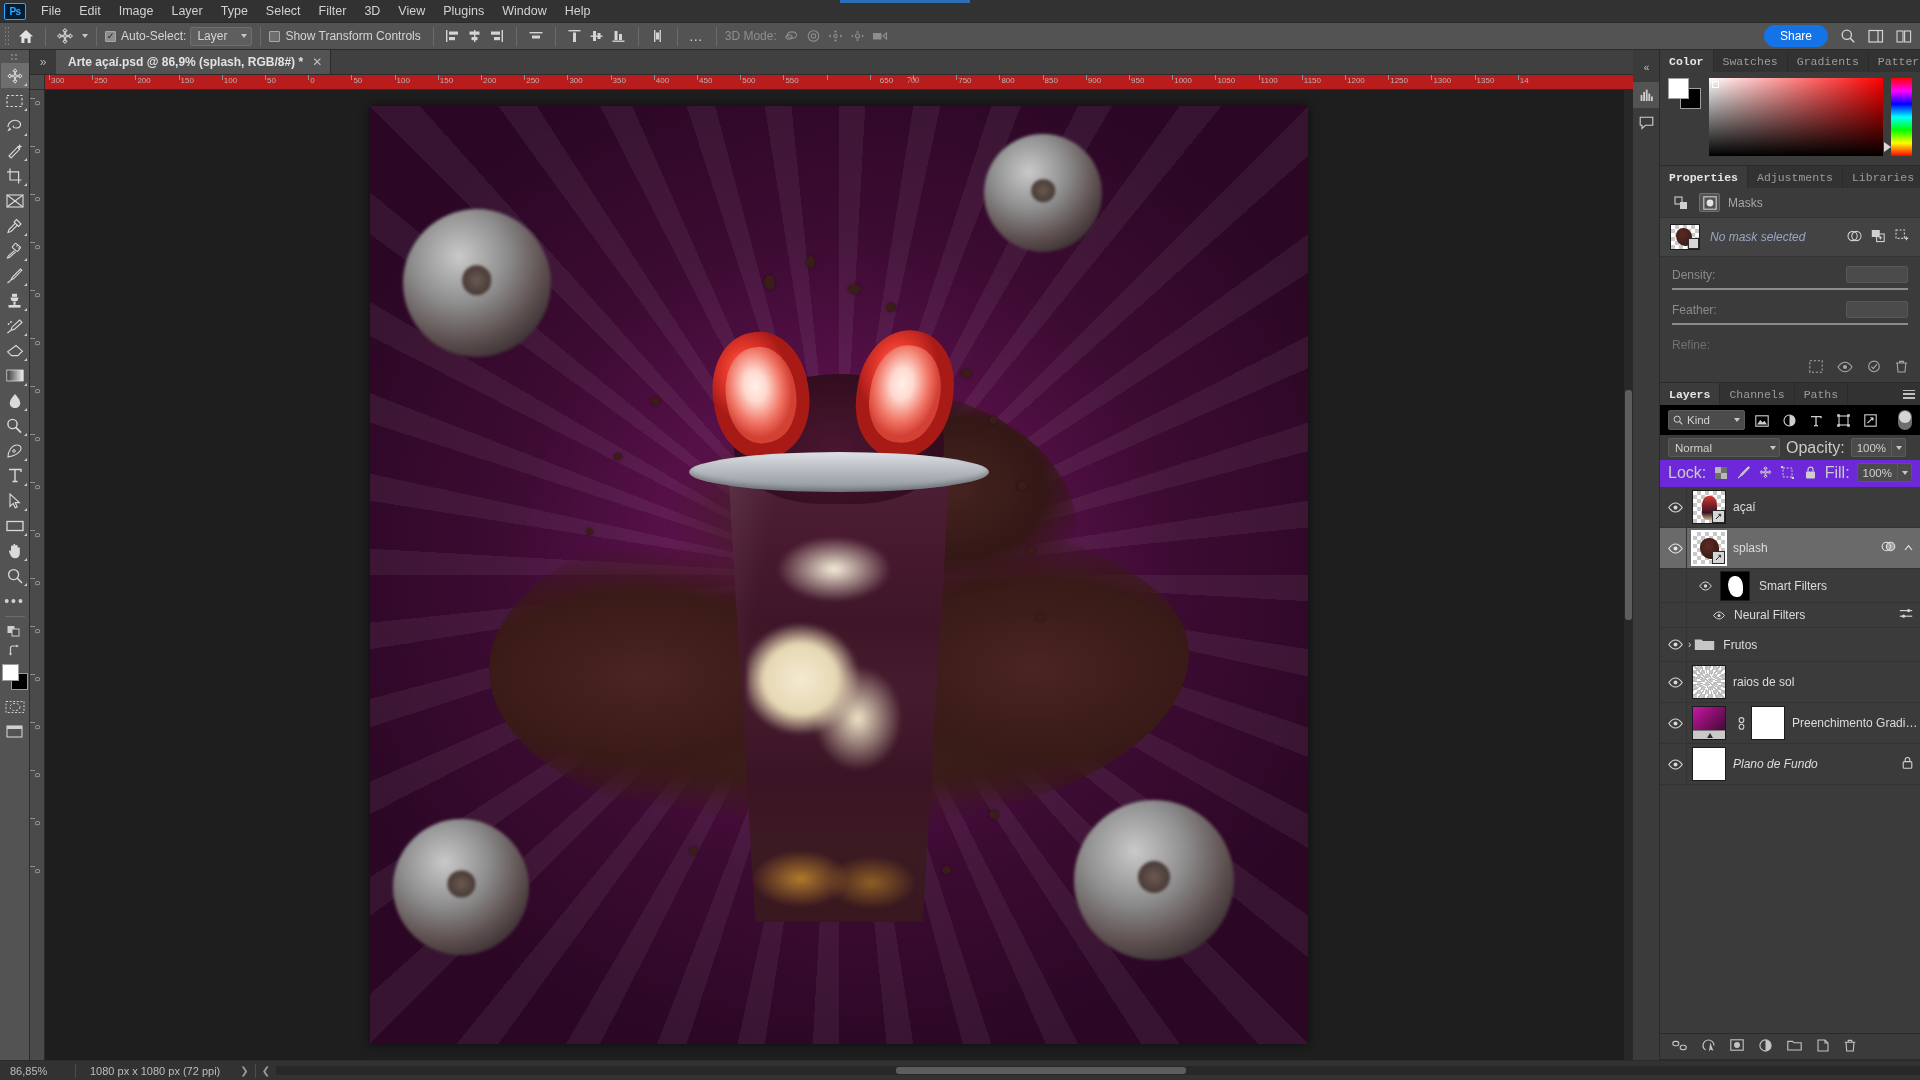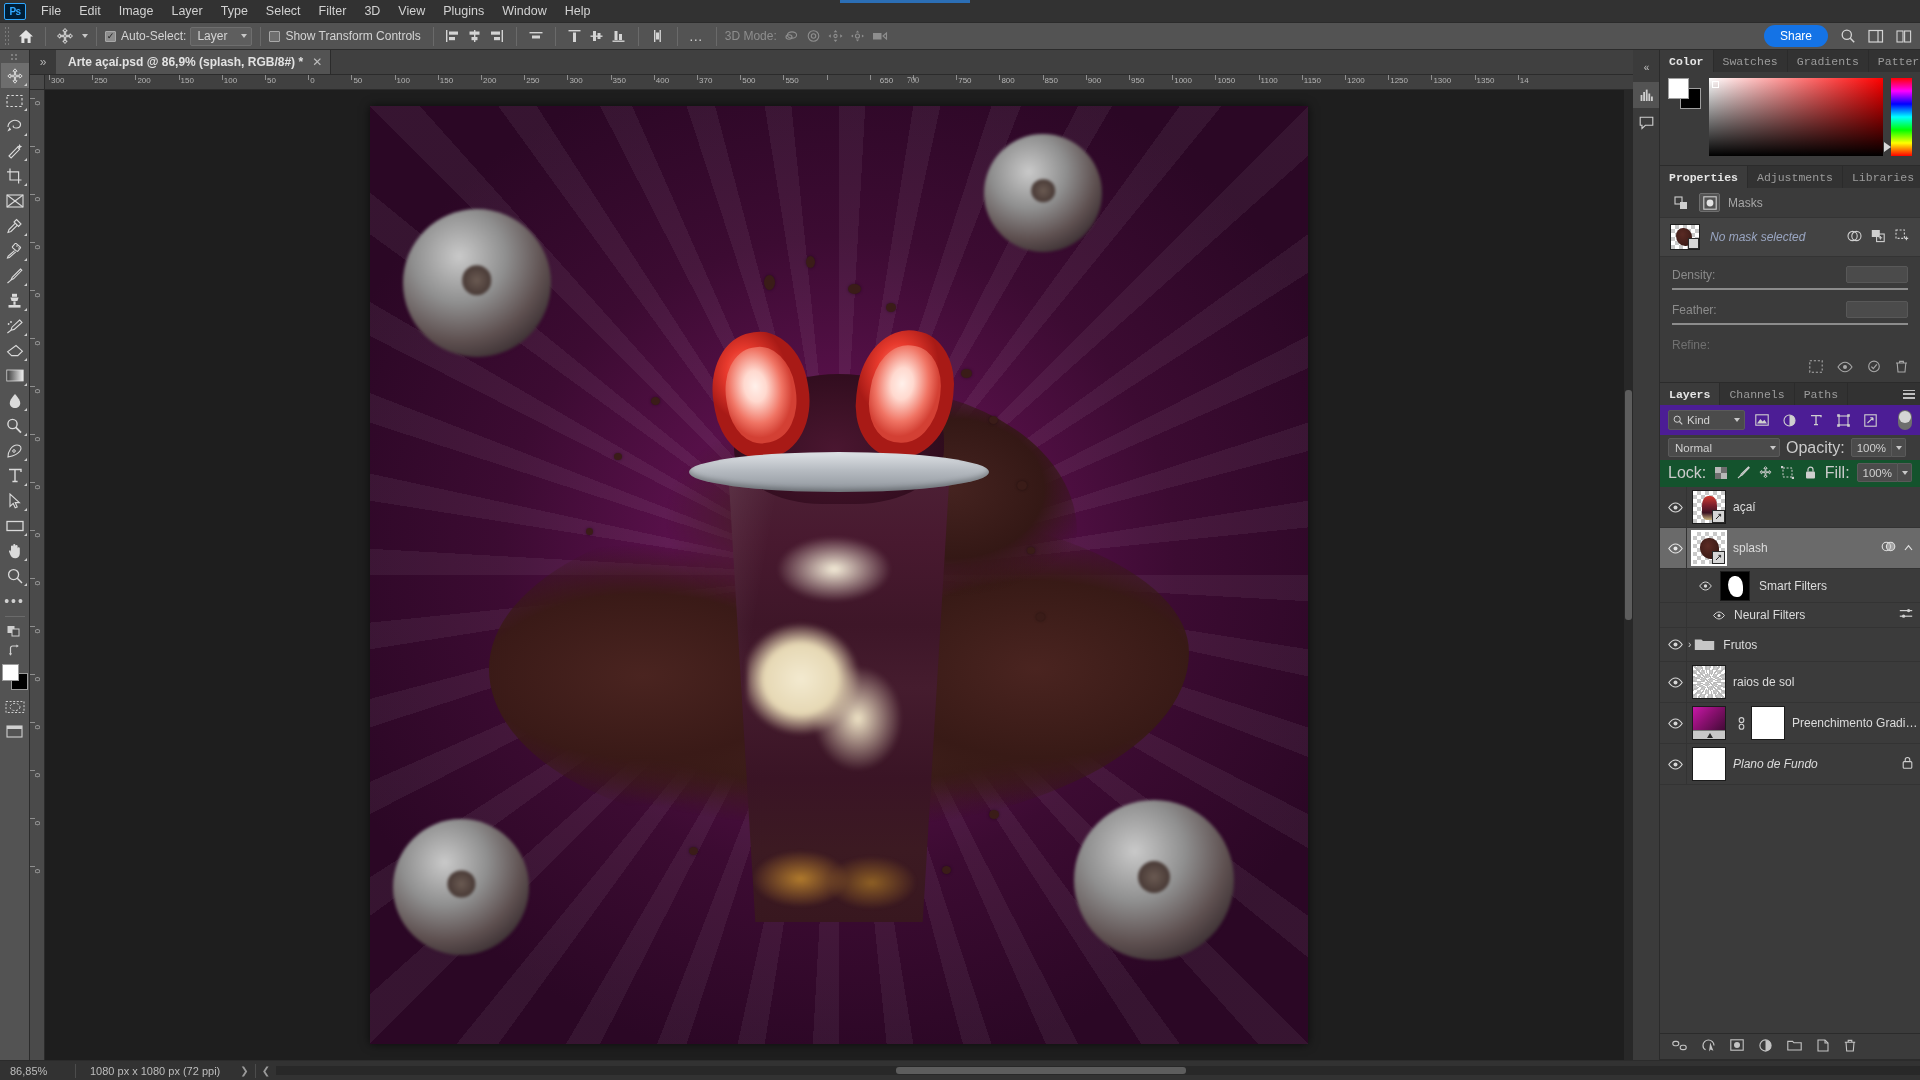--- a/index.html
+++ b/index.html
@@ -71,21 +71,21 @@
   .tabstrip { height:25px; background:#404040; display:flex; align-items:stretch; flex:0 0 auto;
               border-bottom:1px solid #2b2b2b; }
   .tab-collapse { width:26px; display:flex; align-items:center; justify-content:center;
                   color:#b0b0b0; font-size:12px; background:#3a3a3a; }
   .doctab { background:#535353; display:flex; align-items:center; padding:0 8px 0 12px; gap:9px;
             font-size:12px; color:#e2e2e2; border-right:1px solid #2b2b2b; font-weight:bold; }
   .doctab .x { color:#bdbdbd; font-size:12px; font-weight:normal; }
 
   .rulerrow { flex:0 0 auto; display:flex; height:15px; }
   .ruler-corner { width:15px; background:#4a4a4a; border-right:1px solid #2b2b2b; border-bottom:1px solid #2b2b2b;}
-  .ruler-h { flex:1; background:#404040; position:relative; overflow:hidden; border-bottom:1px solid #2b2b2b; }
+  .ruler-h { flex:1; background:#b91c1c; position:relative; overflow:hidden; border-bottom:1px solid #2b2b2b; }
   .ruler-h .tick { position:absolute; top:0; width:1px; height:5px; background:#8f8f8f; }
   .ruler-h .lbl { position:absolute; top:1px; font-size:8px; color:#b4b4b4; transform:translateX(2px); }
 
   .canvasrow { flex:1 1 auto; display:flex; min-height:0; }
   .ruler-v { width:15px; background:#4a4a4a; position:relative; overflow:hidden; border-right:1px solid #2b2b2b; }
   .ruler-v .tick { position:absolute; left:0; height:1px; width:5px; background:#8f8f8f; }
   .ruler-v .lbl { position:absolute; left:3px; font-size:8px; color:#b4b4b4; writing-mode:vertical-rl; }
 
   .canvaswrap { flex:1 1 auto; position:relative; background:#1e1e1e; overflow:hidden; }
   .artboard { position:absolute; left:50%; top:50%; transform:translate(-50%,-50%);
@@ -209,39 +209,39 @@
   .sl-track { height:2px; background:#8c8c8c; width:100%; }
   .refinerow { display:flex; padding:6px 12px 2px 12px; align-items:flex-start; }
   .refine-lbl { color:#707070; font-size:12px; padding-top:5px; }
   .refine-btns { margin-left:auto; display:flex; flex-direction:column; gap:7px; }
   .btn { width:122px; height:22px; background:#4b4b4b; border:1px solid #5a5a5a; border-radius:3px;
          display:flex; align-items:center; justify-content:center; font-size:11.5px; color:#a2a2a2; }
   .propfoot { display:flex; align-items:center; justify-content:flex-end; gap:14px;
               padding:6px 12px; color:#a8a8a8; }
 
   
-  .filterrow { display:flex; align-items:center; gap:7px; padding:5px 8px; background:#4c1d95; }
+  .filterrow { display:flex; align-items:flex-end; gap:7px; padding:5px 8px; background:#000000; }
   .kindbox { width:77px; height:20px; background:#4b4b4b; border:1px solid #5a5a5a; border-radius:2px;
              display:flex; align-items:center; gap:4px; padding:0 4px; font-size:11.5px; color:#d0d0d0; }
   .fi { width:20px;height:19px; display:flex;align-items:center;justify-content:center;color:#cfcfcf; }
   .toggle-pill { margin-left:auto; width:14px; height:20px; border-radius:7px; background:#6e6e6e;
                  position:relative; }
   .toggle-pill::after { content:""; position:absolute; left:1px; top:1px; width:12px;height:12px;
                  border-radius:50%; background:#d5d5d5; }
   .blendrow { display:flex; align-items:center; gap:6px; padding:3px 8px; background:#3b3b3b; }
   .blend-sel { width:112px; height:19px; background:#4b4b4b; border:1px solid #5a5a5a; border-radius:2px;
                display:flex; align-items:center; justify-content:space-between; padding:0 3px 0 6px;
                font-size:11.5px; color:#d0d0d0; }
   .mini-lbl { font-size:16px; color:#cbcbcb; }
   .numbox { height:19px; background:#4b4b4b; border:1px solid #5a5a5a; border-radius:2px 0 0 2px;
             display:flex; align-items:center; justify-content:center; font-size:11.5px; color:#d0d0d0;
             padding:0 5px; min-width:40px; }
   .numstep { width:14px;height:19px; background:#4b4b4b; border:1px solid #5a5a5a; border-left:none;
              border-radius:0 2px 2px 0; display:flex;align-items:center;justify-content:center; }
-  .lockrow { display:flex; align-items:center; gap:7px; padding:3px 8px 5px 8px; background:#14532d; }
+  .lockrow { display:flex; align-items:center; gap:7px; padding:3px 8px 5px 8px; background:#6d28d9; }
 
   .layerlist { flex:1 1 auto; overflow:hidden; background:#3b3b3b; position:relative; }
   .lrow { display:flex; align-items:center; height:41px; border-bottom:1px solid #333;
           padding-left:4px; position:relative; }
   .lrow.sel { background:#6a6a6a; }
   .eye { width:22px; display:flex; align-items:center; justify-content:center; color:#d7d7d7; flex:0 0 auto; }
   .eyecol-sep { position:absolute; left:26px; top:0; bottom:0; width:1px; background:#333; }
   .lthumb { width:34px; height:34px; margin:0 7px 0 6px; border:1px solid #1b1b1b; position:relative;
             overflow:hidden; flex:0 0 auto;
      background-color:#fff;
@@ -647,21 +647,21 @@
             <div class="lbl" style="left: 436px;">200</div>
             <div class="tick" style="left: 479.2px;"></div>
             <div class="lbl" style="left: 479.2px;">250</div>
             <div class="tick" style="left: 522.4px;"></div>
             <div class="lbl" style="left: 522.4px;">300</div>
             <div class="tick" style="left: 565.6px;"></div>
             <div class="lbl" style="left: 565.6px;">350</div>
             <div class="tick" style="left: 608.8px;"></div>
             <div class="lbl" style="left: 608.8px;">400</div>
             <div class="tick" style="left: 652px;"></div>
-            <div class="lbl" style="left: 652px;">370</div>
+            <div class="lbl" style="left: 652px;">450</div>
             <div class="tick" style="left: 695.2px;"></div>
             <div class="lbl" style="left: 695.2px;">500</div>
             <div class="tick" style="left: 738.4px;"></div>
             <div class="lbl" style="left: 738.4px;">550</div>
             <div class="tick" style="left: 781.6px;"></div>
             <div class="lbl" style="left: 781.6px; margin-top: 48px;">600</div>
             <div class="tick" style="left: 824.8px;"></div>
             <div class="lbl" style="left: 824.8px; padding-left: 8px;">650</div>
             <div class="tick" style="left: 868px;"></div>
             <div class="lbl" style="left: 860px; font-family: Liberation Serif, serif;">700</div>

